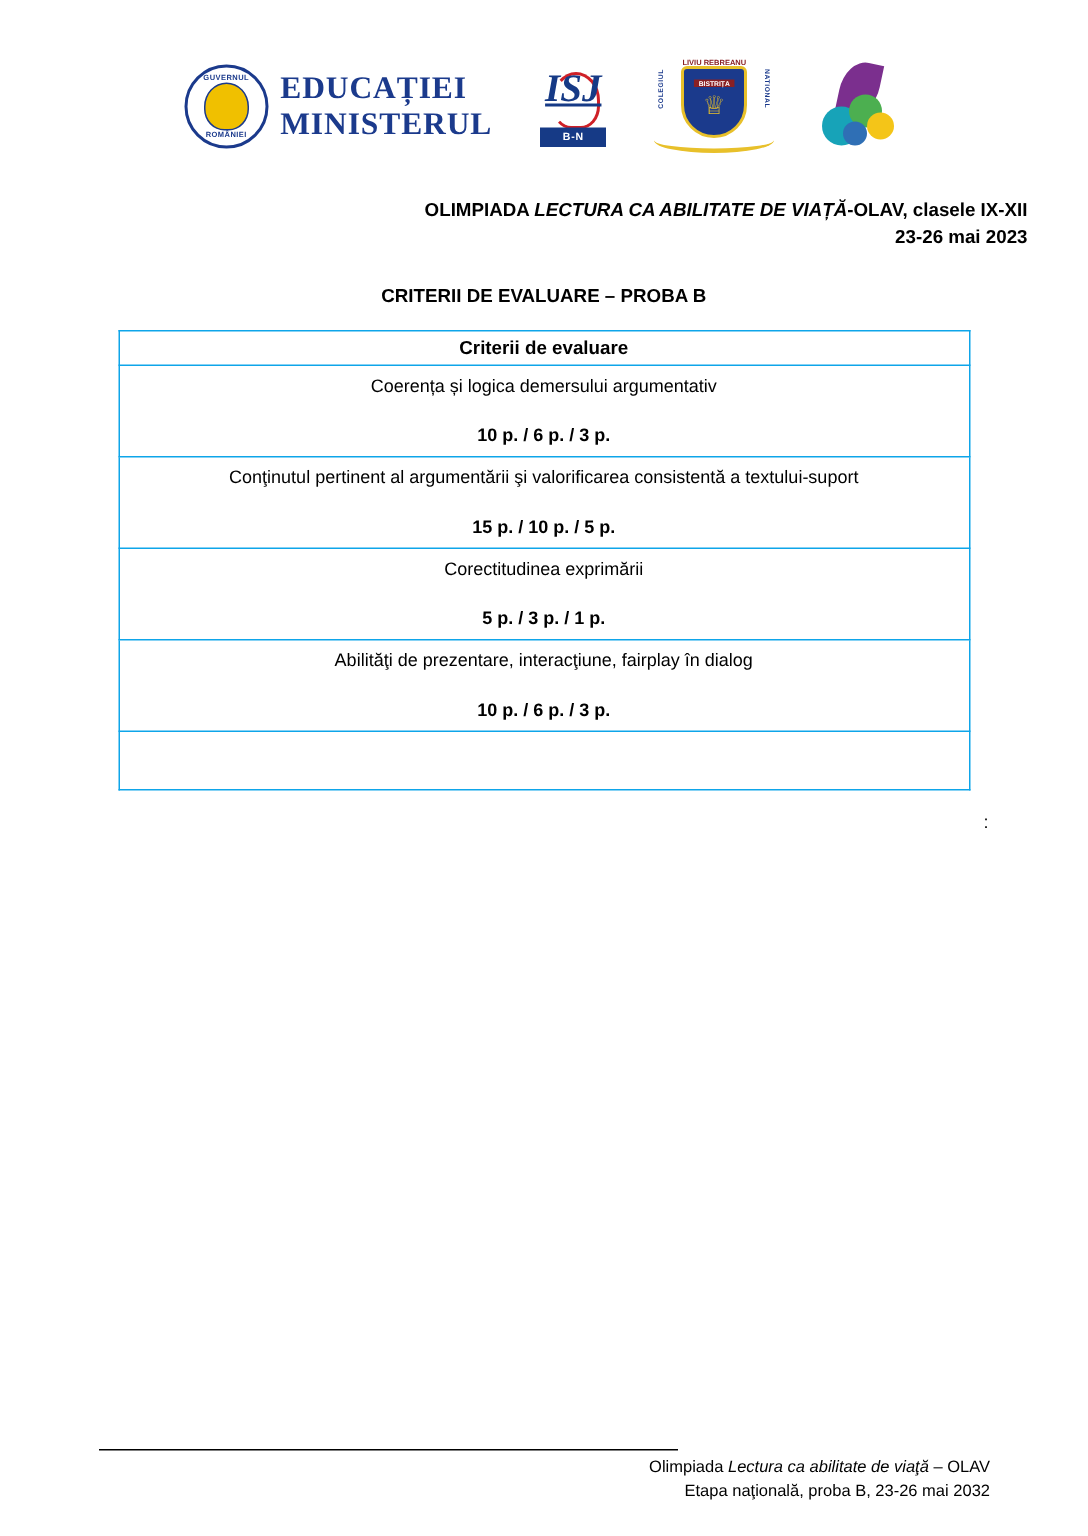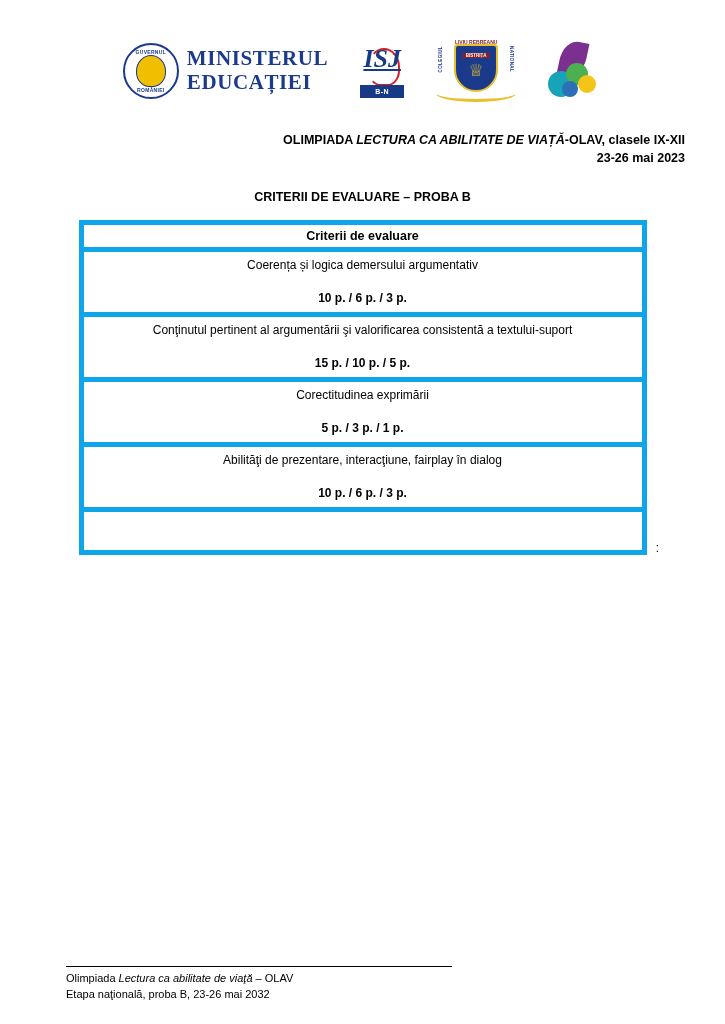--- a/index.html
+++ b/index.html
@@ -239,21 +239,21 @@
 
   
   .criteria-table {
     margin: 16px auto 0 auto;
     width: 568px;
     border-collapse: collapse;
     table-layout: fixed;
   }
   .criteria-table th,
   .criteria-table td {
-    border: 5px solid #0ea5e9;
+    border: 1px solid #0ea5e9;
     text-align: center;
     vertical-align: top;
     padding: 5px 6px;
     font-size: 12px;
   }
   .criteria-table th {
     font-weight: bold;
     font-size: 12.5px;
     padding: 4px 6px;
   }
@@ -286,38 +286,39 @@
   }
   .footer-rule {
     width: 386px;
     height: 0;
     border-top: 1px solid #000000;
     margin-bottom: 4px;
   }
   .footer-line {
     font-size: 11px;
     line-height: 1.4;
+    text-align: right;
   }
   .footer-line .italic { font-style: italic; }
 </style>
 </head>
 <body>
 
 <div class="page">
 
   <div class="logo-bar">
 
     <div class="logo">
       <div class="seal">
         <div class="seal-top">GUVERNUL</div>
         <div class="seal-bottom">ROMÂNIEI</div>
       </div>
       <div class="ministerul">
+        <div>EDUCAȚIEI</div>
         <div>MINISTERUL</div>
-        <div>EDUCAȚIEI</div>
       </div>
     </div>
 
     <div class="isj">
       <div class="isj-swirl"></div>
       <div class="isj-text">ISJ</div>
       <div class="isj-band">B-N</div>
     </div>
 
     <div class="crest">

